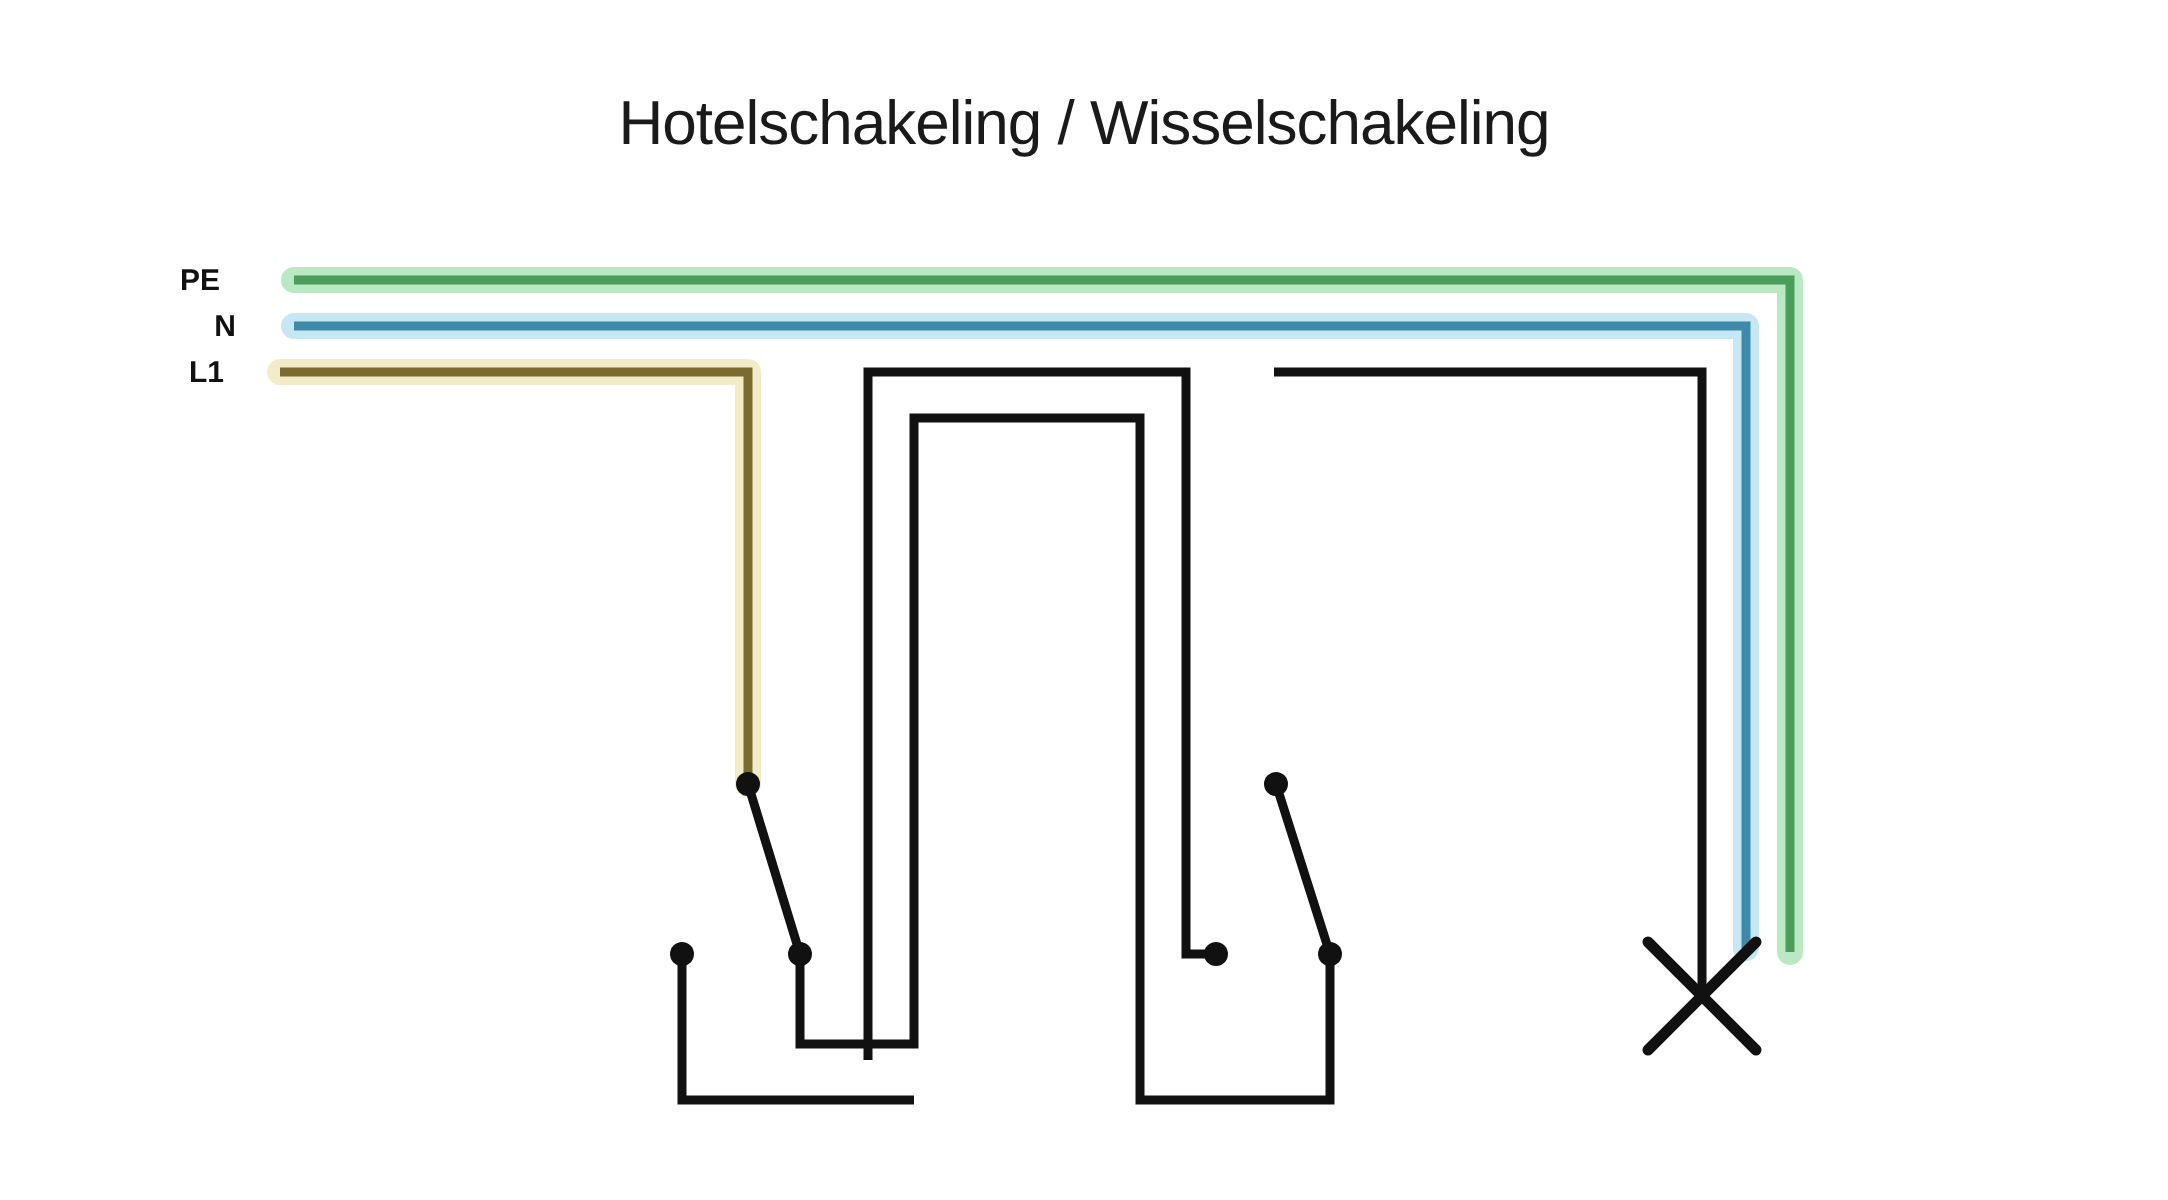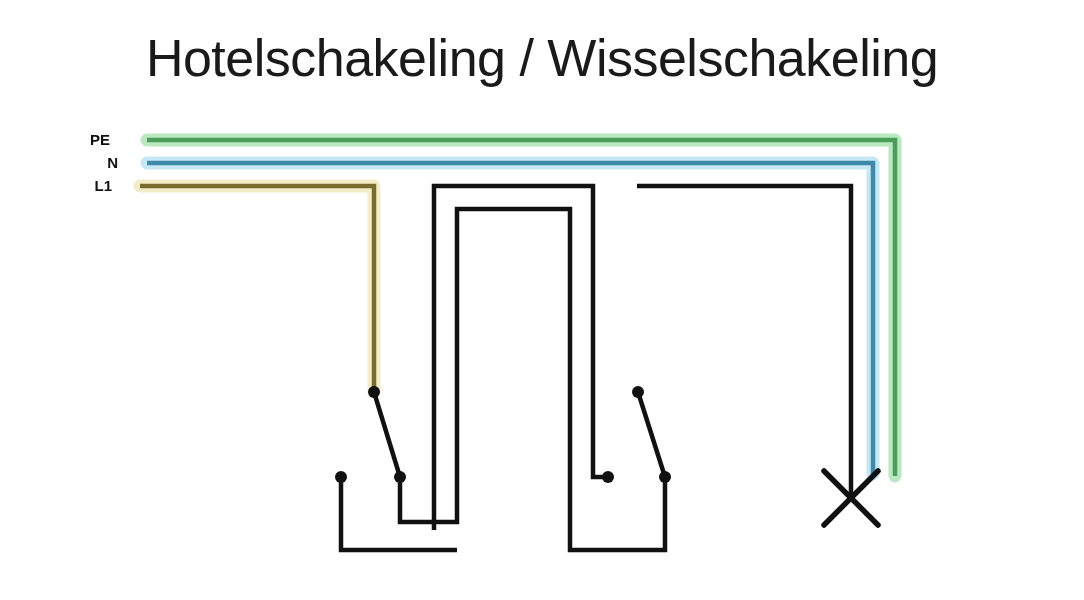--- a/index.html
+++ b/index.html
@@ -14,25 +14,25 @@
   #stage {
     position: relative;
     width: 1084px;
     height: 600px;
     background: #ffffff;
     overflow: hidden;
   }
   #diagram-title {
     position: absolute;
     left: 0;
-    top: 28px;
+    top: 44px;
     width: 1084px;
     text-align: center;
     font-family: "Liberation Sans", sans-serif;
-    font-size: 52px;
+    font-size: 31px;
     font-weight: 400;
     color: #1a1a1a;
     letter-spacing: -0.5px;
     white-space: nowrap;
   }
   #wiring-svg {
     position: absolute;
     left: 0;
     top: 0;
     width: 1084px;

